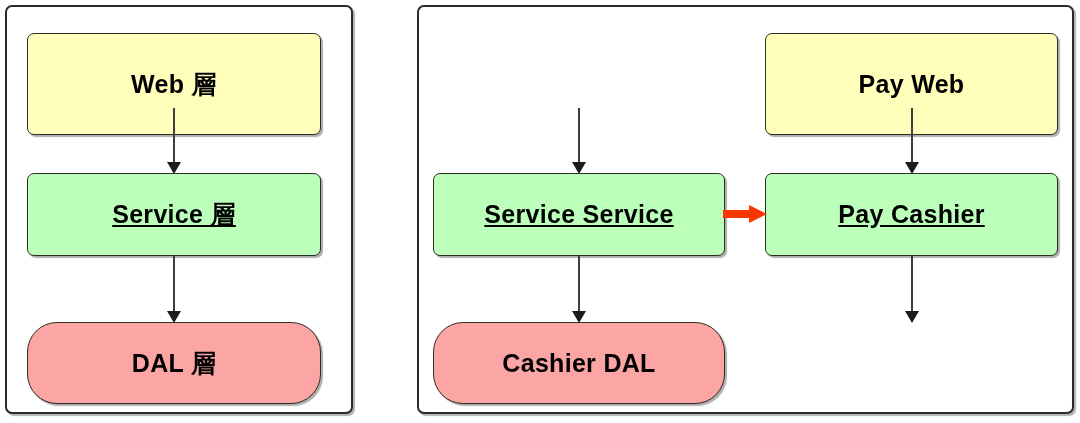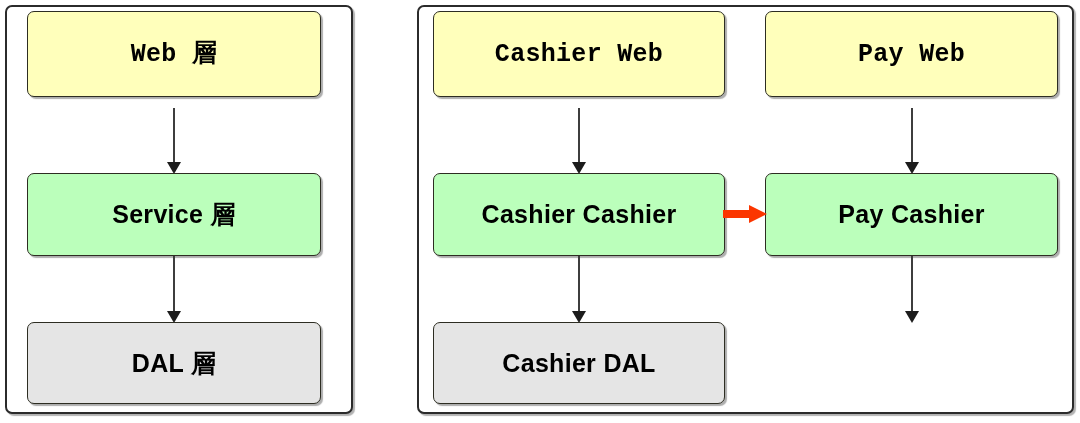--- a/index.html
+++ b/index.html
@@ -46,31 +46,31 @@
   }
   .node .node-label {
     font-size: 25px;
     font-weight: bold;
     color: #000000;
     letter-spacing: 0.3px;
     line-height: 1;
     white-space: nowrap;
   }
   .tier-web     { background: #ffffbb; }
-  .tier-service { background: #bbffbb; }
-  .tier-dal     { background: #e5e5e5; }
+  .tier-service { background: #bbffbb; text-decoration: underline; }
+  .tier-dal     { background: #fca5a5; border-radius: 30px; }
 
   
   .col-mono  { left: 27px;  width: 294px; }
   
   .col-cash  { left: 433px; width: 292px; }
   
   .col-pay   { left: 765px; width: 293px; }
 
-  .row-web     { top: 11px;  height: 86px; font-family: Liberation Mono, monospace; }
+  .row-web     { top: 33px;  height: 102px; }
   .row-service { top: 173px; height: 83px; }
   .row-dal     { top: 322px; height: 82px; }
 
   
   .arrow-v {
     position: absolute;
     width: 14px;
   }
   .arrow-v .shaft {
     position: absolute;
@@ -175,31 +175,28 @@
     <div class="shaft"></div>
     <div class="head"></div>
   </div>
 
   <div class="node tier-dal col-mono row-dal">
     <span class="node-label">DAL 層</span>
   </div>
 
   <div class="panel" id="panel-split"></div>
 
-  <div class="node tier-web col-cash row-web">
-    <span class="node-label">Cashier Web</span>
-  </div>
 
   <div class="arrow-v" id="arrow-cashier-web-service">
     <div class="shaft"></div>
     <div class="head"></div>
   </div>
 
   <div class="node tier-service col-cash row-service">
-    <span class="node-label">Cashier Cashier</span>
+    <span class="node-label">Service Service</span>
   </div>
 
   <div class="arrow-v" id="arrow-cashier-service-dal">
     <div class="shaft"></div>
     <div class="head"></div>
   </div>
 
   <div class="node tier-dal col-cash row-dal">
     <span class="node-label">Cashier DAL</span>
   </div>

